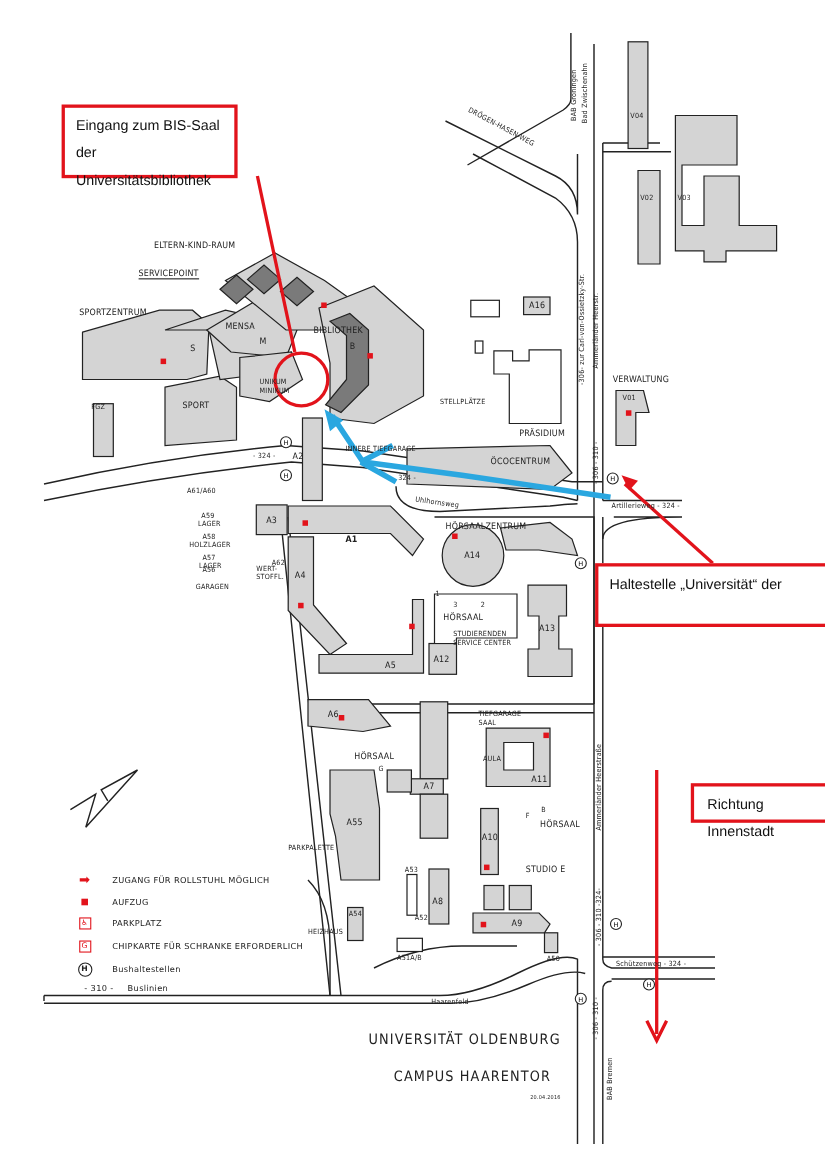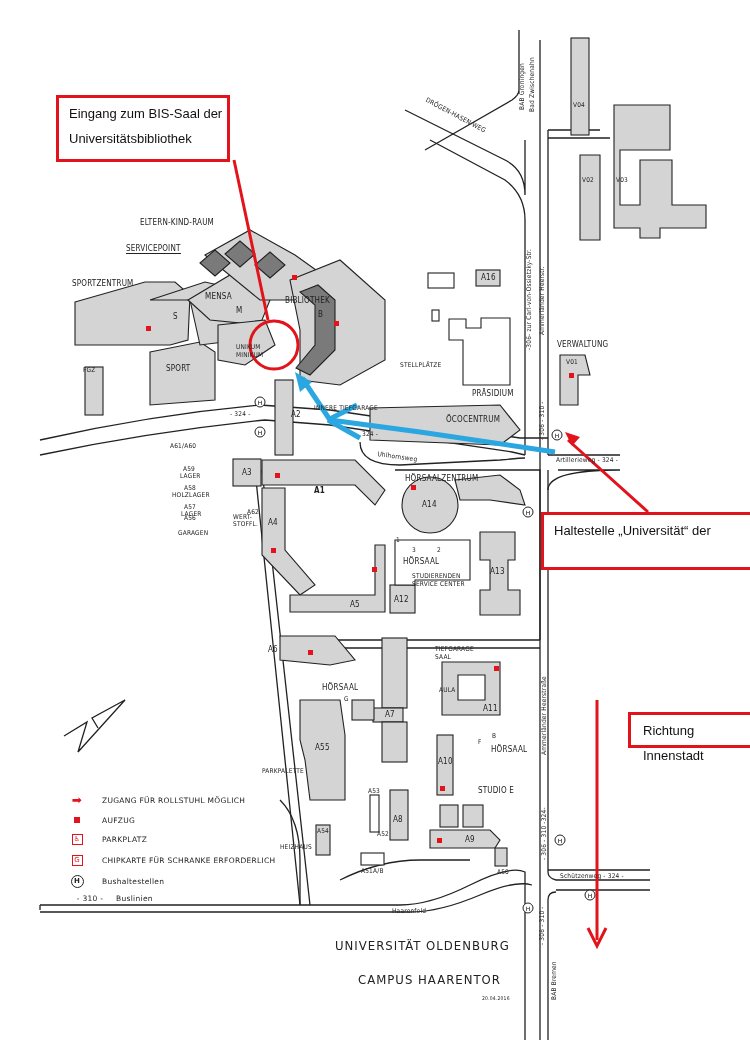--- a/index.html
+++ b/index.html
@@ -203,26 +203,26 @@
 <div class="lbl sm" style="left:314px;top:404px;">INNERE TIEFGARAGE</div>
 <div class="lbl sm" style="left:400px;top:361px;">STELLPLÄTZE</div>
 <div class="lbl md" style="left:481px;top:273px;">A16</div>
 <div class="lbl md" style="left:428px;top:389px;margin-left:44px;">PRÄSIDIUM</div>
 <div class="lbl md" style="left:446px;top:415px;">ÖCOCENTRUM</div>
 <div class="lbl md" style="left:557px;top:340px;">VERWALTUNG</div>
 <div class="lbl sm" style="left:566px;top:358px;">V01</div>
 <div class="lbl sm" style="left:582px;top:176px;">V02</div>
 <div class="lbl sm" style="left:616px;top:176px;">V03</div>
 <div class="lbl sm" style="left:573px;top:65px;margin-top:36px;">V04</div>
-<div class="lbl md" style="left:291px;top:410px;">A2</div>
+<div class="lbl md" style="left:266px;top:410px;">A2</div>
 <div class="lbl md" style="left:314px;top:486px;font-weight:bold;">A1</div>
 <div class="lbl md" style="left:242px;top:468px;">A3</div>
 <div class="lbl md" style="left:268px;top:518px;">A4</div>
 <div class="lbl md" style="left:350px;top:600px;">A5</div>
-<div class="lbl md" style="left:268px;top:645px;text-align:center;">A6</div>
+<div class="lbl md" style="left:298px;top:645px;text-align:center;">A6</div>
 <div class="lbl md" style="left:385px;top:710px;">A7</div>
 <div class="lbl md" style="left:393px;top:815px;">A8</div>
 <div class="lbl md" style="left:465px;top:835px;">A9</div>
 <div class="lbl md" style="left:438px;top:757px;">A10</div>
 <div class="lbl md" style="left:483px;top:704px;">A11</div>
 <div class="lbl md" style="left:394px;top:595px;">A12</div>
 <div class="lbl md" style="left:490px;top:567px;">A13</div>
 <div class="lbl md" style="left:422px;top:500px;">A14</div>
 <div class="lbl sm" style="left:497px;top:868px;">A50</div>
 <div class="lbl sm" style="left:361px;top:867px;">A51A/B</div>
@@ -254,21 +254,21 @@
 <div class="lbl sm" style="left:439px;top:686px;">AULA</div>
 <div class="lbl md" style="left:322px;top:683px;">HÖRSAAL</div>
 <div class="lbl sm" style="left:344px;top:695px;">G</div>
 <div class="lbl md" style="left:491px;top:745px;">HÖRSAAL</div>
 <div class="lbl sm" style="left:492px;top:732px;">B</div>
 <div class="lbl sm" style="left:478px;top:738px;">F</div>
 <div class="lbl md" style="left:478px;top:786px;">STUDIO E</div>
 <div class="lbl sm" style="left:262px;top:767px;">PARKPALETTE</div>
 <div class="lbl sm" style="left:280px;top:843px;">HEIZHAUS</div>
 
-<div class="callout" style="left:56px;top:95px;width:174px;height:67px;padding:3px 0 0 10px;">
+<div class="callout" style="left:56px;top:95px;width:160px;height:67px;padding:3px 0 0 10px;">
   <div>Eingang zum BIS-Saal der</div>
   <div>Universitätsbibliothek</div>
 </div>
 <div class="callout" style="left:541px;top:512px;width:224px;height:58px;padding:3px 0 0 10px;">
   <div>Haltestelle „Universität“ der</div>
 </div>
 <div class="callout" style="left:616px;top:712px;width:128px;height:36px;padding:3px 0 0 12px;margin-left:12px;">
   <div>Richtung Innenstadt</div>
 </div>
 

